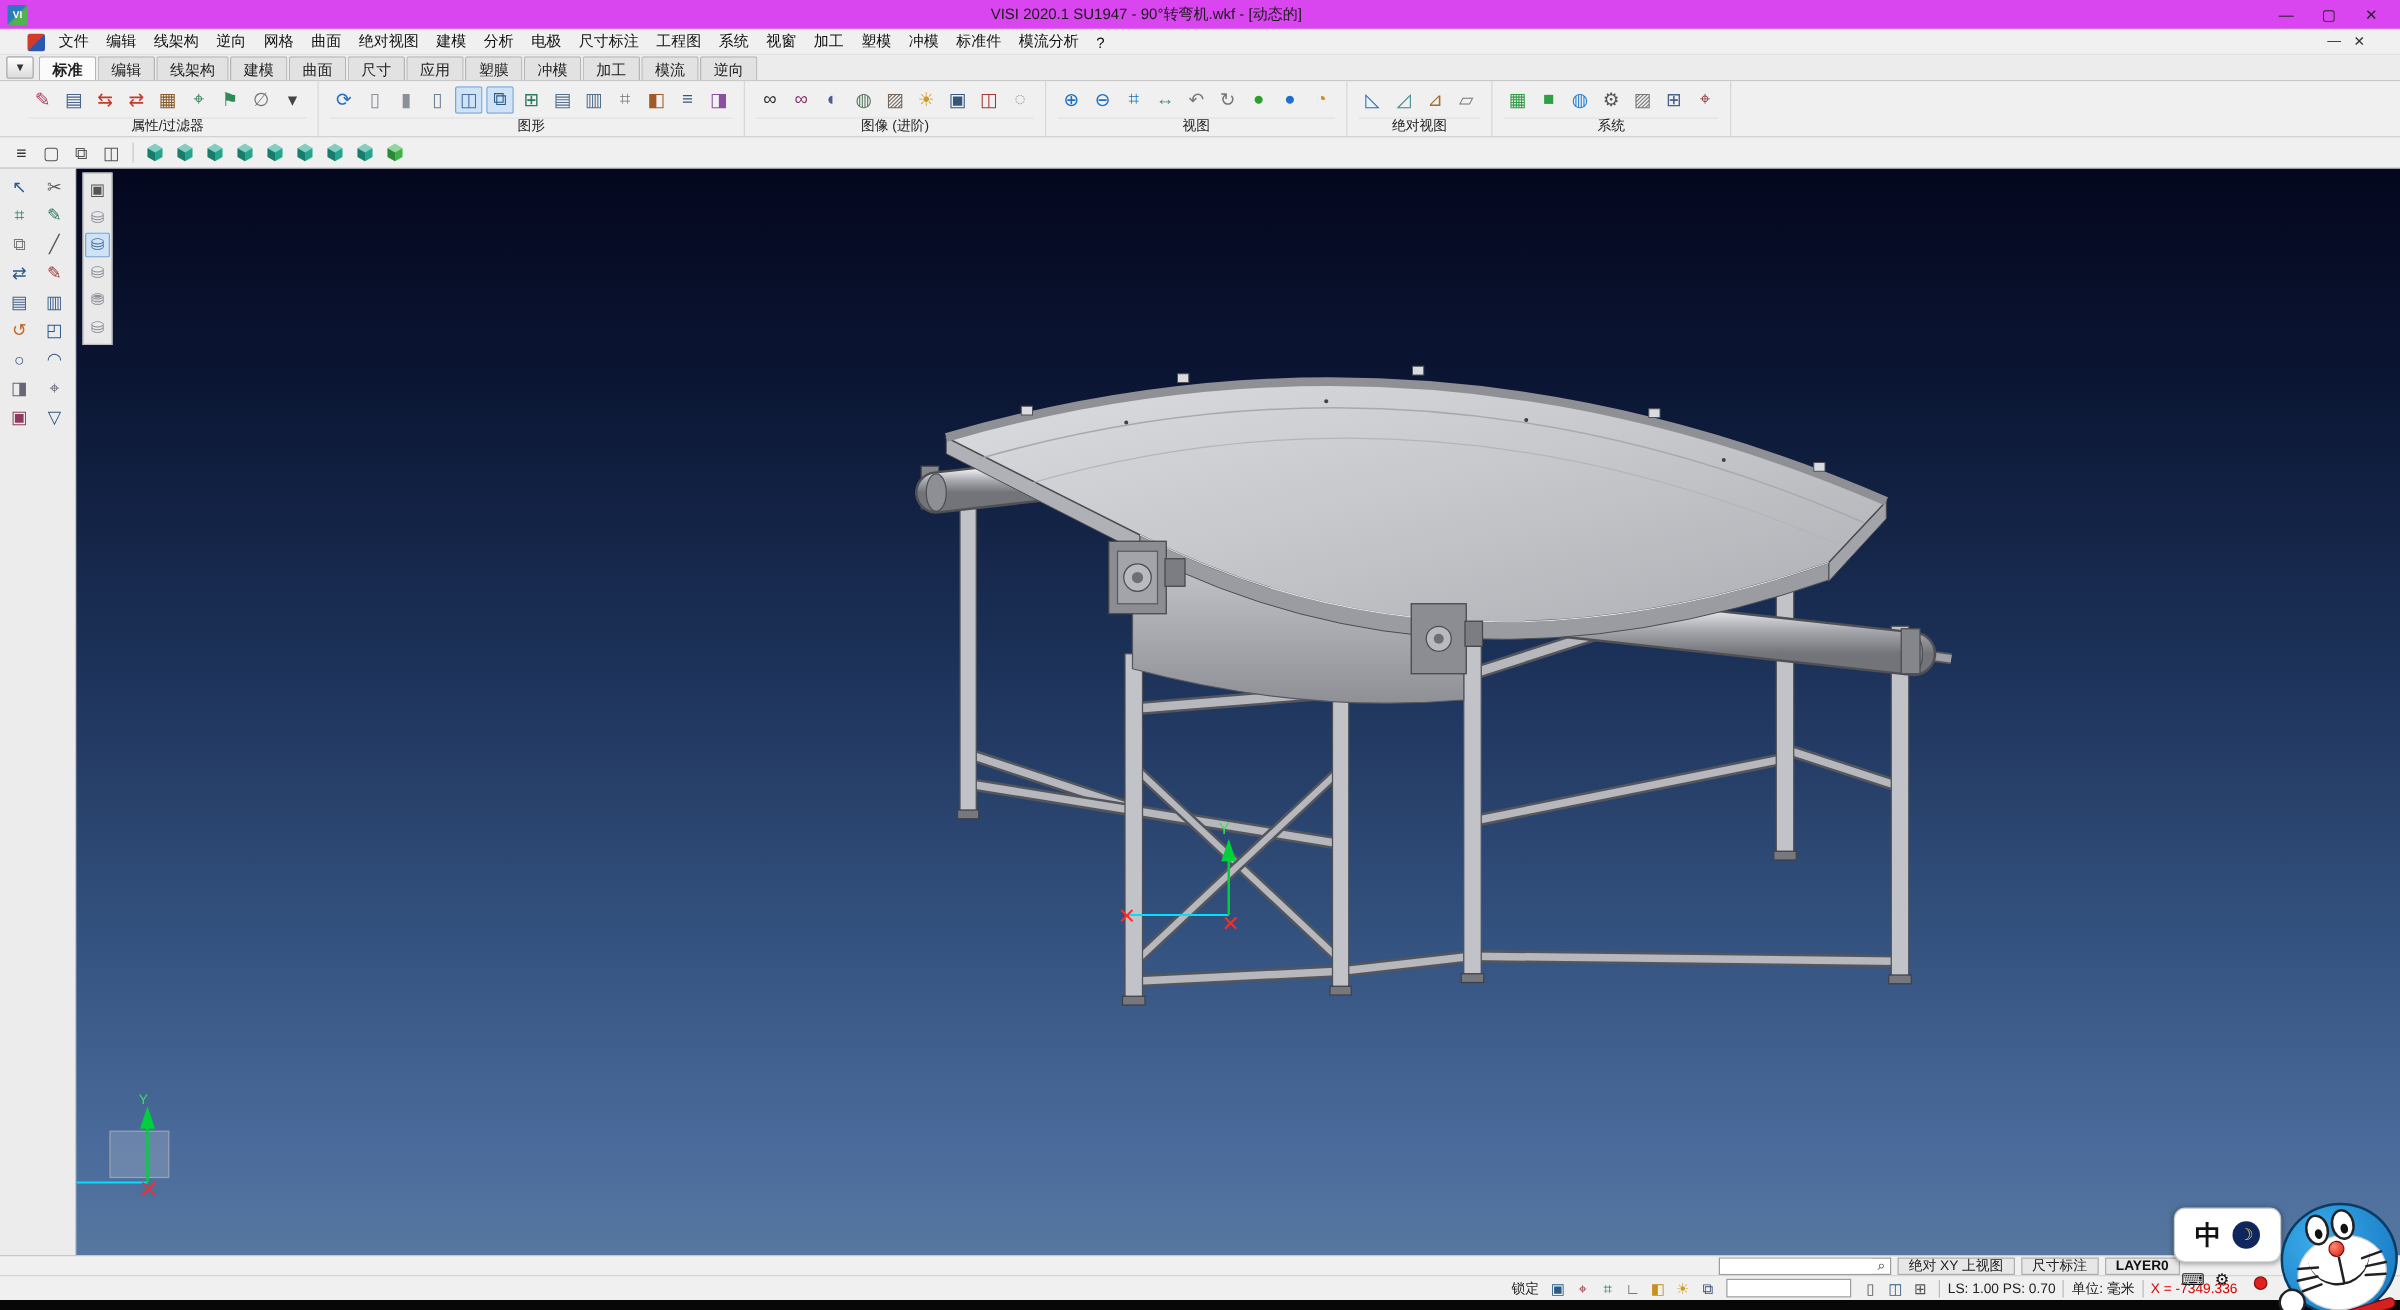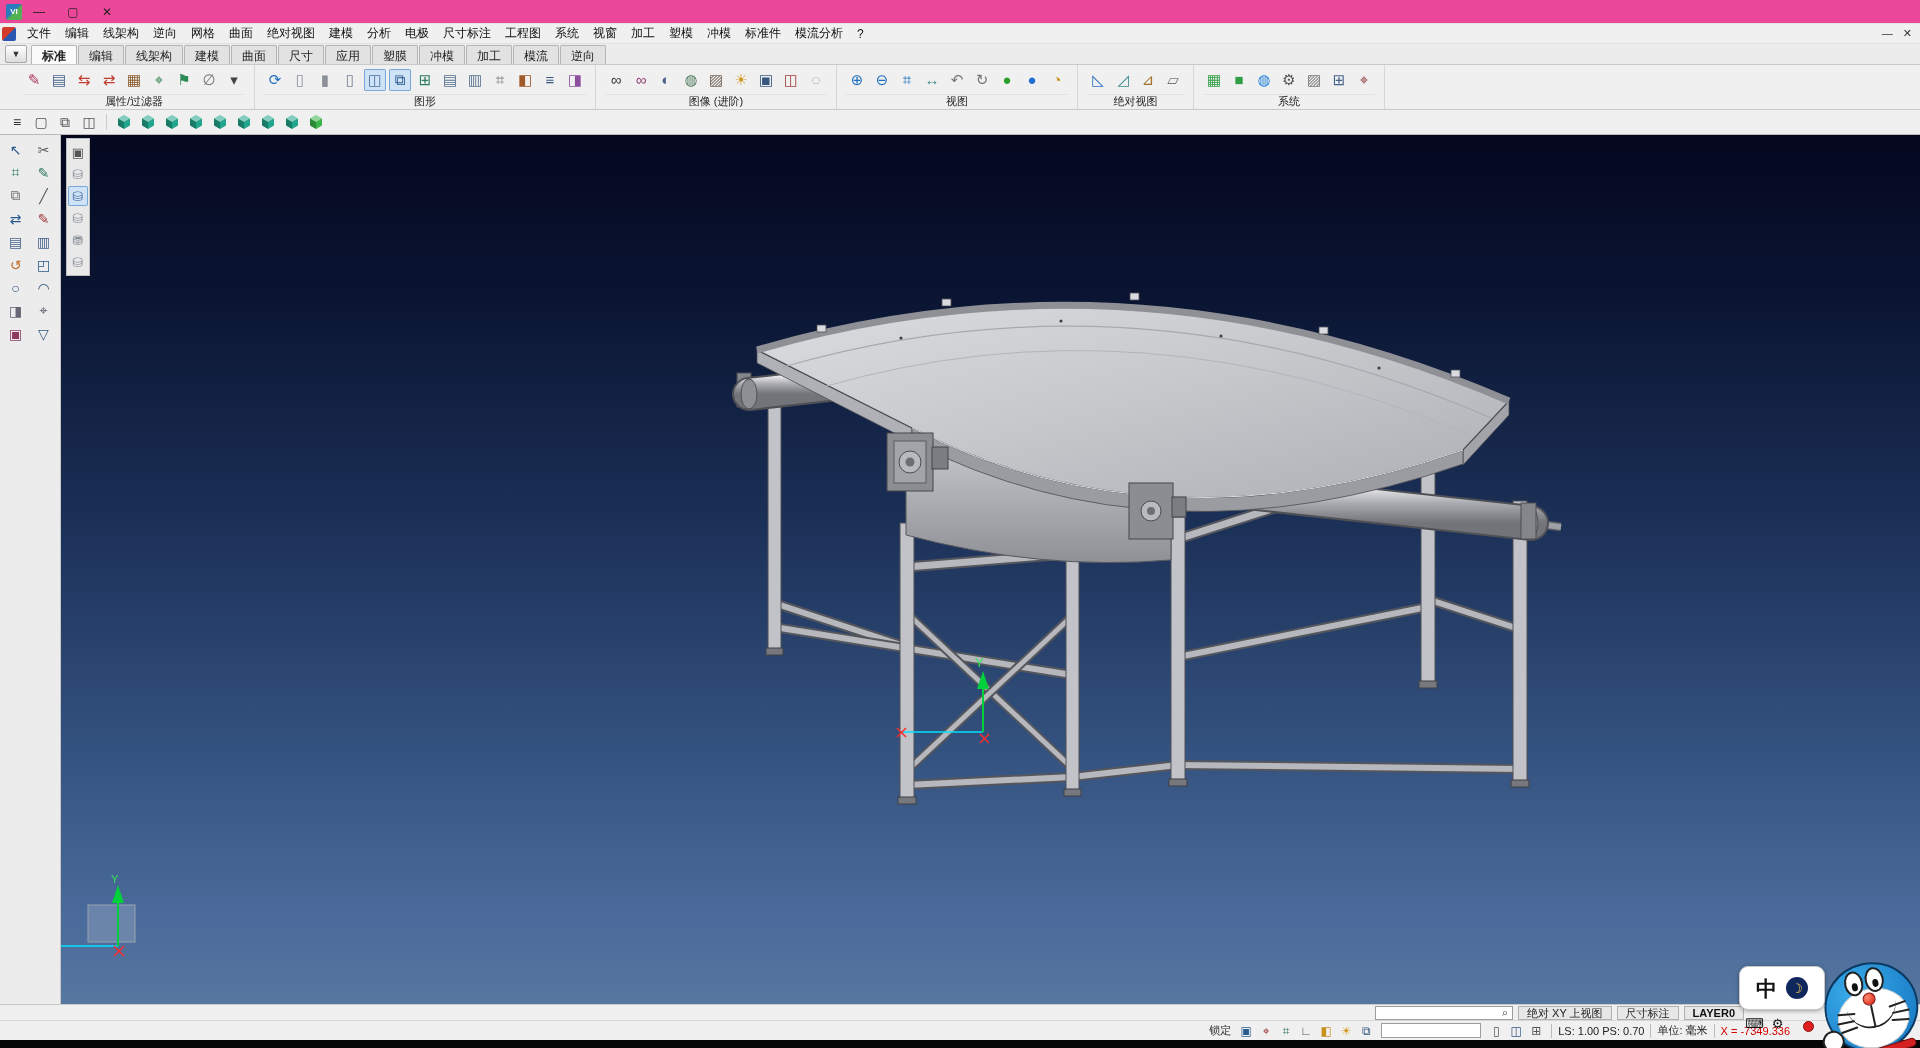--- a/index.html
+++ b/index.html
@@ -2,29 +2,29 @@
 <html><head>
 <meta charset="utf-8">
 <style>
   *{margin:0;padding:0;box-sizing:border-box}
   html,body{width:1920px;height:1048px;overflow:hidden;background:#000}
   body{font-family:"Liberation Sans","DejaVu Sans",sans-serif;font-size:12px;color:#111;
        -webkit-font-smoothing:antialiased;user-select:none}
   .window{position:relative;width:1920px;height:1048px;background:#f0f0f0;display:flex;flex-direction:column;overflow:hidden}
 
   
-  .titlebar{height:24px;background:#ec4899;border-bottom:1px solid #e3e3e3;display:flex;align-items:center;padding:0 6px;flex:none}
+  .titlebar{height:24px;background:#d946ef;border-bottom:1px solid #e3e3e3;display:flex;align-items:center;padding:0 6px;flex:none}
   .app-logo{width:16px;height:16px;border-radius:2px;background:linear-gradient(135deg,#2a7ac0 0%,#2a7ac0 45%,#52b153 55%,#52b153 100%);
             color:#fff;font-size:8px;font-weight:bold;display:flex;align-items:center;justify-content:center;flex:none}
   .titlebar .title{flex:1;text-align:center;font-size:12px;color:#1a1a1a;white-space:nowrap;overflow:hidden}
   .win-controls{display:flex;flex:none}
   .win-controls span{width:34px;height:22px;display:flex;align-items:center;justify-content:center;font-size:12px;color:#222}
 
   
-  .menubar{height:20px;background:#f0f0f0;border-bottom:1px solid #e2e2e2;display:flex;align-items:center;padding:0 0;flex:none}
+  .menubar{height:20px;background:#f0f0f0;border-bottom:1px solid #e2e2e2;display:flex;align-items:center;padding:0 20px;flex:none}
   .menu-logo{width:14px;height:14px;margin:0 4px 0 2px;border-radius:2px;background:linear-gradient(135deg,#d33a2a 0%,#d33a2a 48%,#2a58b0 52%);flex:none}
   .menu-items{display:flex;flex:1;align-items:center}
   .menu-item{padding:2px 7px;font-size:12px;color:#111;cursor:default;white-space:nowrap}
   .mdi-controls{display:flex;gap:10px;padding:0 8px;color:#333;font-size:11px}
 
   
   .tabbar{height:21px;background:#ececec;border-bottom:1px solid #c9c9c9;display:flex;align-items:flex-end;padding:0 3px;flex:none}
   .tab-dropdown{width:22px;height:18px;margin:0 4px 1px 2px;border:1px solid #a8a8a8;background:linear-gradient(#ffffff,#dcdcdc);
                 display:flex;align-items:center;justify-content:center;font-size:9px;color:#333;border-radius:2px}
   .tabs{display:flex;align-items:flex-end}
@@ -100,20 +100,21 @@
   .dora-hand{position:absolute;left:-4px;top:62px;width:22px;height:22px;border-radius:50%;background:#fff;border:2px solid #222}
   .dora-collar{position:absolute;left:16px;top:88px;width:72px;height:9px;background:#d42020;border:1px solid #7a0c0c;border-radius:5px;transform:rotate(-5deg)}
 </style>
 </head>
 <body>
 
 <div class="window">
 
   <div class="titlebar">
     <div class="app-logo">VI</div>
+    <div class="title">VISI 2020.1 SU1947 - 90°转弯机.wkf - [动态的]</div>
     <div class="win-controls">
       <span>—</span>
       <span>▢</span>
       <span>✕</span>
     </div>
   </div>
 
   <div class="menubar">
     <div class="menu-logo"></div>
     <div class="menu-items">

